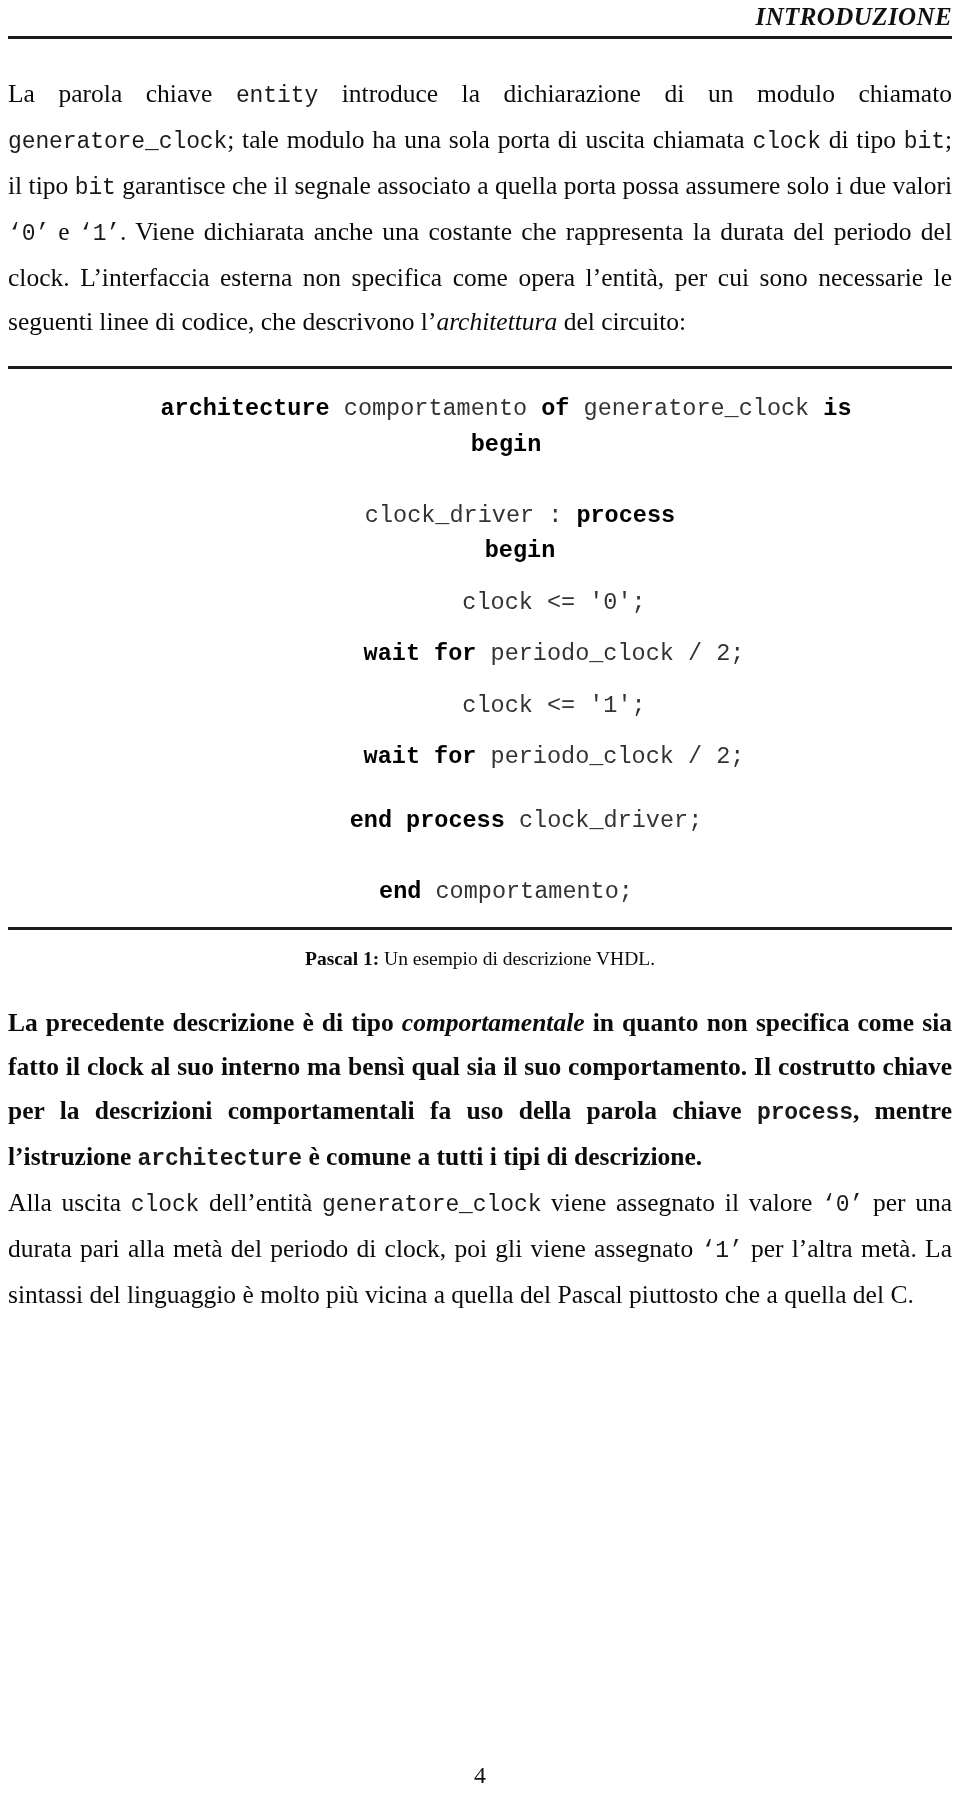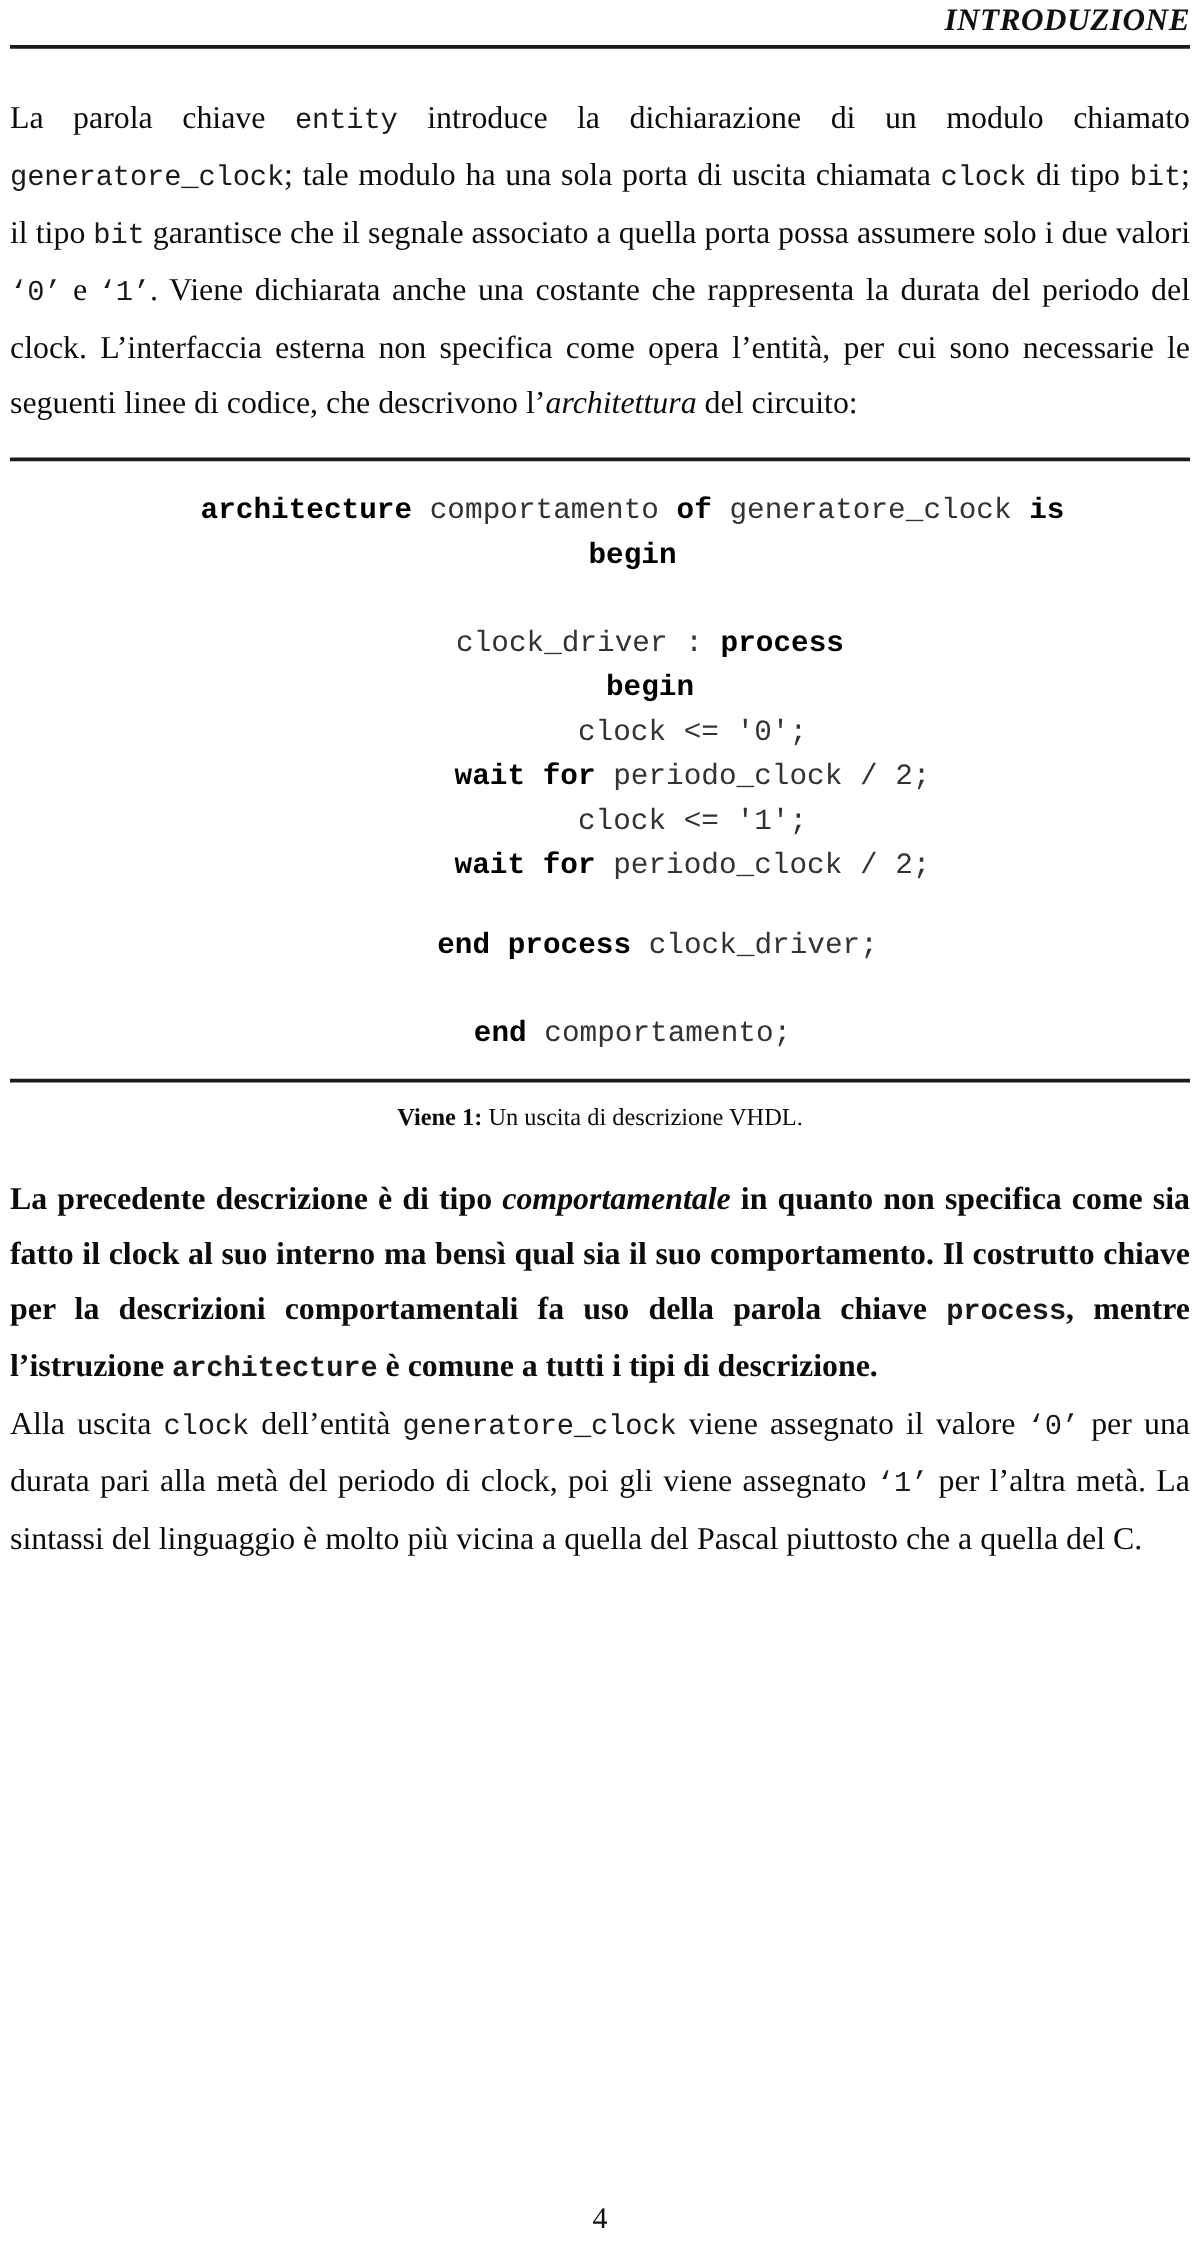--- a/index.html
+++ b/index.html
@@ -99,21 +99,21 @@
     font-weight: 700;
     color: #000000;
   }
   .code-line .id {
     font-weight: 400;
     color: #333333;
   }
   .code-indent-0 { padding-left: 52px; }
   .code-indent-1 { padding-left: 80px; }
   .code-indent-1b { padding-left: 92px; margin-top: 28px; }
-  .code-indent-2 { padding-left: 148px; }
+  .code-indent-2 { padding-left: 148px; margin-top: 16px; }
   .code-blank { height: 34px; }
   .fig-caption {
     text-align: center;
     font-size: 19.5px;
     line-height: 26px;
     padding-top: 16px;
     color: #0b0b0b;
   }
   .fig-caption .fig-label {
     font-weight: 700;
@@ -139,21 +139,21 @@
 
   <div class="content">
 
     <p class="para" id="para1"><span>La parola chiave </span><span class="mono">entity</span><span> introduce la dichiarazione di un modulo chiamato </span><span class="mono">generatore_clock</span><span>; tale modulo ha una sola porta di uscita chiamata </span><span class="mono">clock</span><span> di tipo </span><span class="mono">bit</span><span>; il tipo </span><span class="mono">bit</span><span> garantisce che il segnale associato a quella porta possa assumere solo i due valori </span><span class="mono">‘0’</span><span> e </span><span class="mono">‘1’</span><span>. Viene dichiarata anche una costante che rappresenta la durata del periodo del clock. L’interfaccia esterna non specifica come opera l’entità, per cui sono necessarie le seguenti linee di codice, che descrivono l’</span><span class="ital">architettura</span><span> del circuito:</span></p>
 
     <div class="figure">
       <div class="fig-rule"></div>
       <div class="code-block" id="codeblock"><div class="code-line code-indent-0"><span class="kw">architecture</span><span class="id"> </span><span class="id">comportamento</span><span class="id"> </span><span class="kw">of</span><span class="id"> </span><span class="id">generatore_clock</span><span class="id"> </span><span class="kw">is</span></div><div class="code-line code-indent-0"><span class="kw">begin</span></div><div class="code-line code-blank">&nbsp;</div><div class="code-line code-indent-1"><span class="id">clock_driver</span><span class="id"> : </span><span class="kw">process</span></div><div class="code-line code-indent-1"><span class="kw">begin</span></div><div class="code-line code-indent-2"><span class="id">clock &lt;= '0';</span></div><div class="code-line code-indent-2"><span class="kw">wait for</span><span class="id"> periodo_clock / 2;</span></div><div class="code-line code-indent-2"><span class="id">clock &lt;= '1';</span></div><div class="code-line code-indent-2"><span class="kw">wait for</span><span class="id"> periodo_clock / 2;</span></div><div class="code-line code-indent-1b"><span class="kw">end process</span><span class="id"> clock_driver;</span></div><div class="code-line code-blank">&nbsp;</div><div class="code-line code-indent-0"><span class="kw">end</span><span class="id"> comportamento;</span></div></div>
       <div class="fig-rule"></div>
       <div class="fig-caption">
-        <span class="fig-label">Viene 1:</span><span> Un uscita di descrizione VHDL.</span>
+        <span class="fig-label">Pascal 1:</span><span> Un esempio di descrizione VHDL.</span>
       </div>
     </div>
 
     <p class="para gap" id="para2"><span>La precedente descrizione è di tipo </span><span class="ital">comportamentale</span><span> in quanto non specifica come sia fatto il clock al suo interno ma bensì qual sia il suo comportamento. Il costrutto chiave per la descrizioni comportamentali fa uso della parola chiave </span><span class="mono">process</span><span>, mentre l’istruzione </span><span class="mono">architecture</span><span> è comune a tutti i tipi di descrizione.</span></p>
 
     <p class="para" id="para3"><span>Alla uscita </span><span class="mono">clock</span><span> dell’entità </span><span class="mono">generatore_clock</span><span> viene assegnato il valore </span><span class="mono">‘0’</span><span> per una durata pari alla metà del periodo di clock, poi gli viene assegnato </span><span class="mono">‘1’</span><span> per l’altra metà. La sintassi del linguaggio è molto più vicina a quella del Pascal piuttosto che a quella del C.</span></p>
 
   </div>
 
   <div class="footer">4</div>

